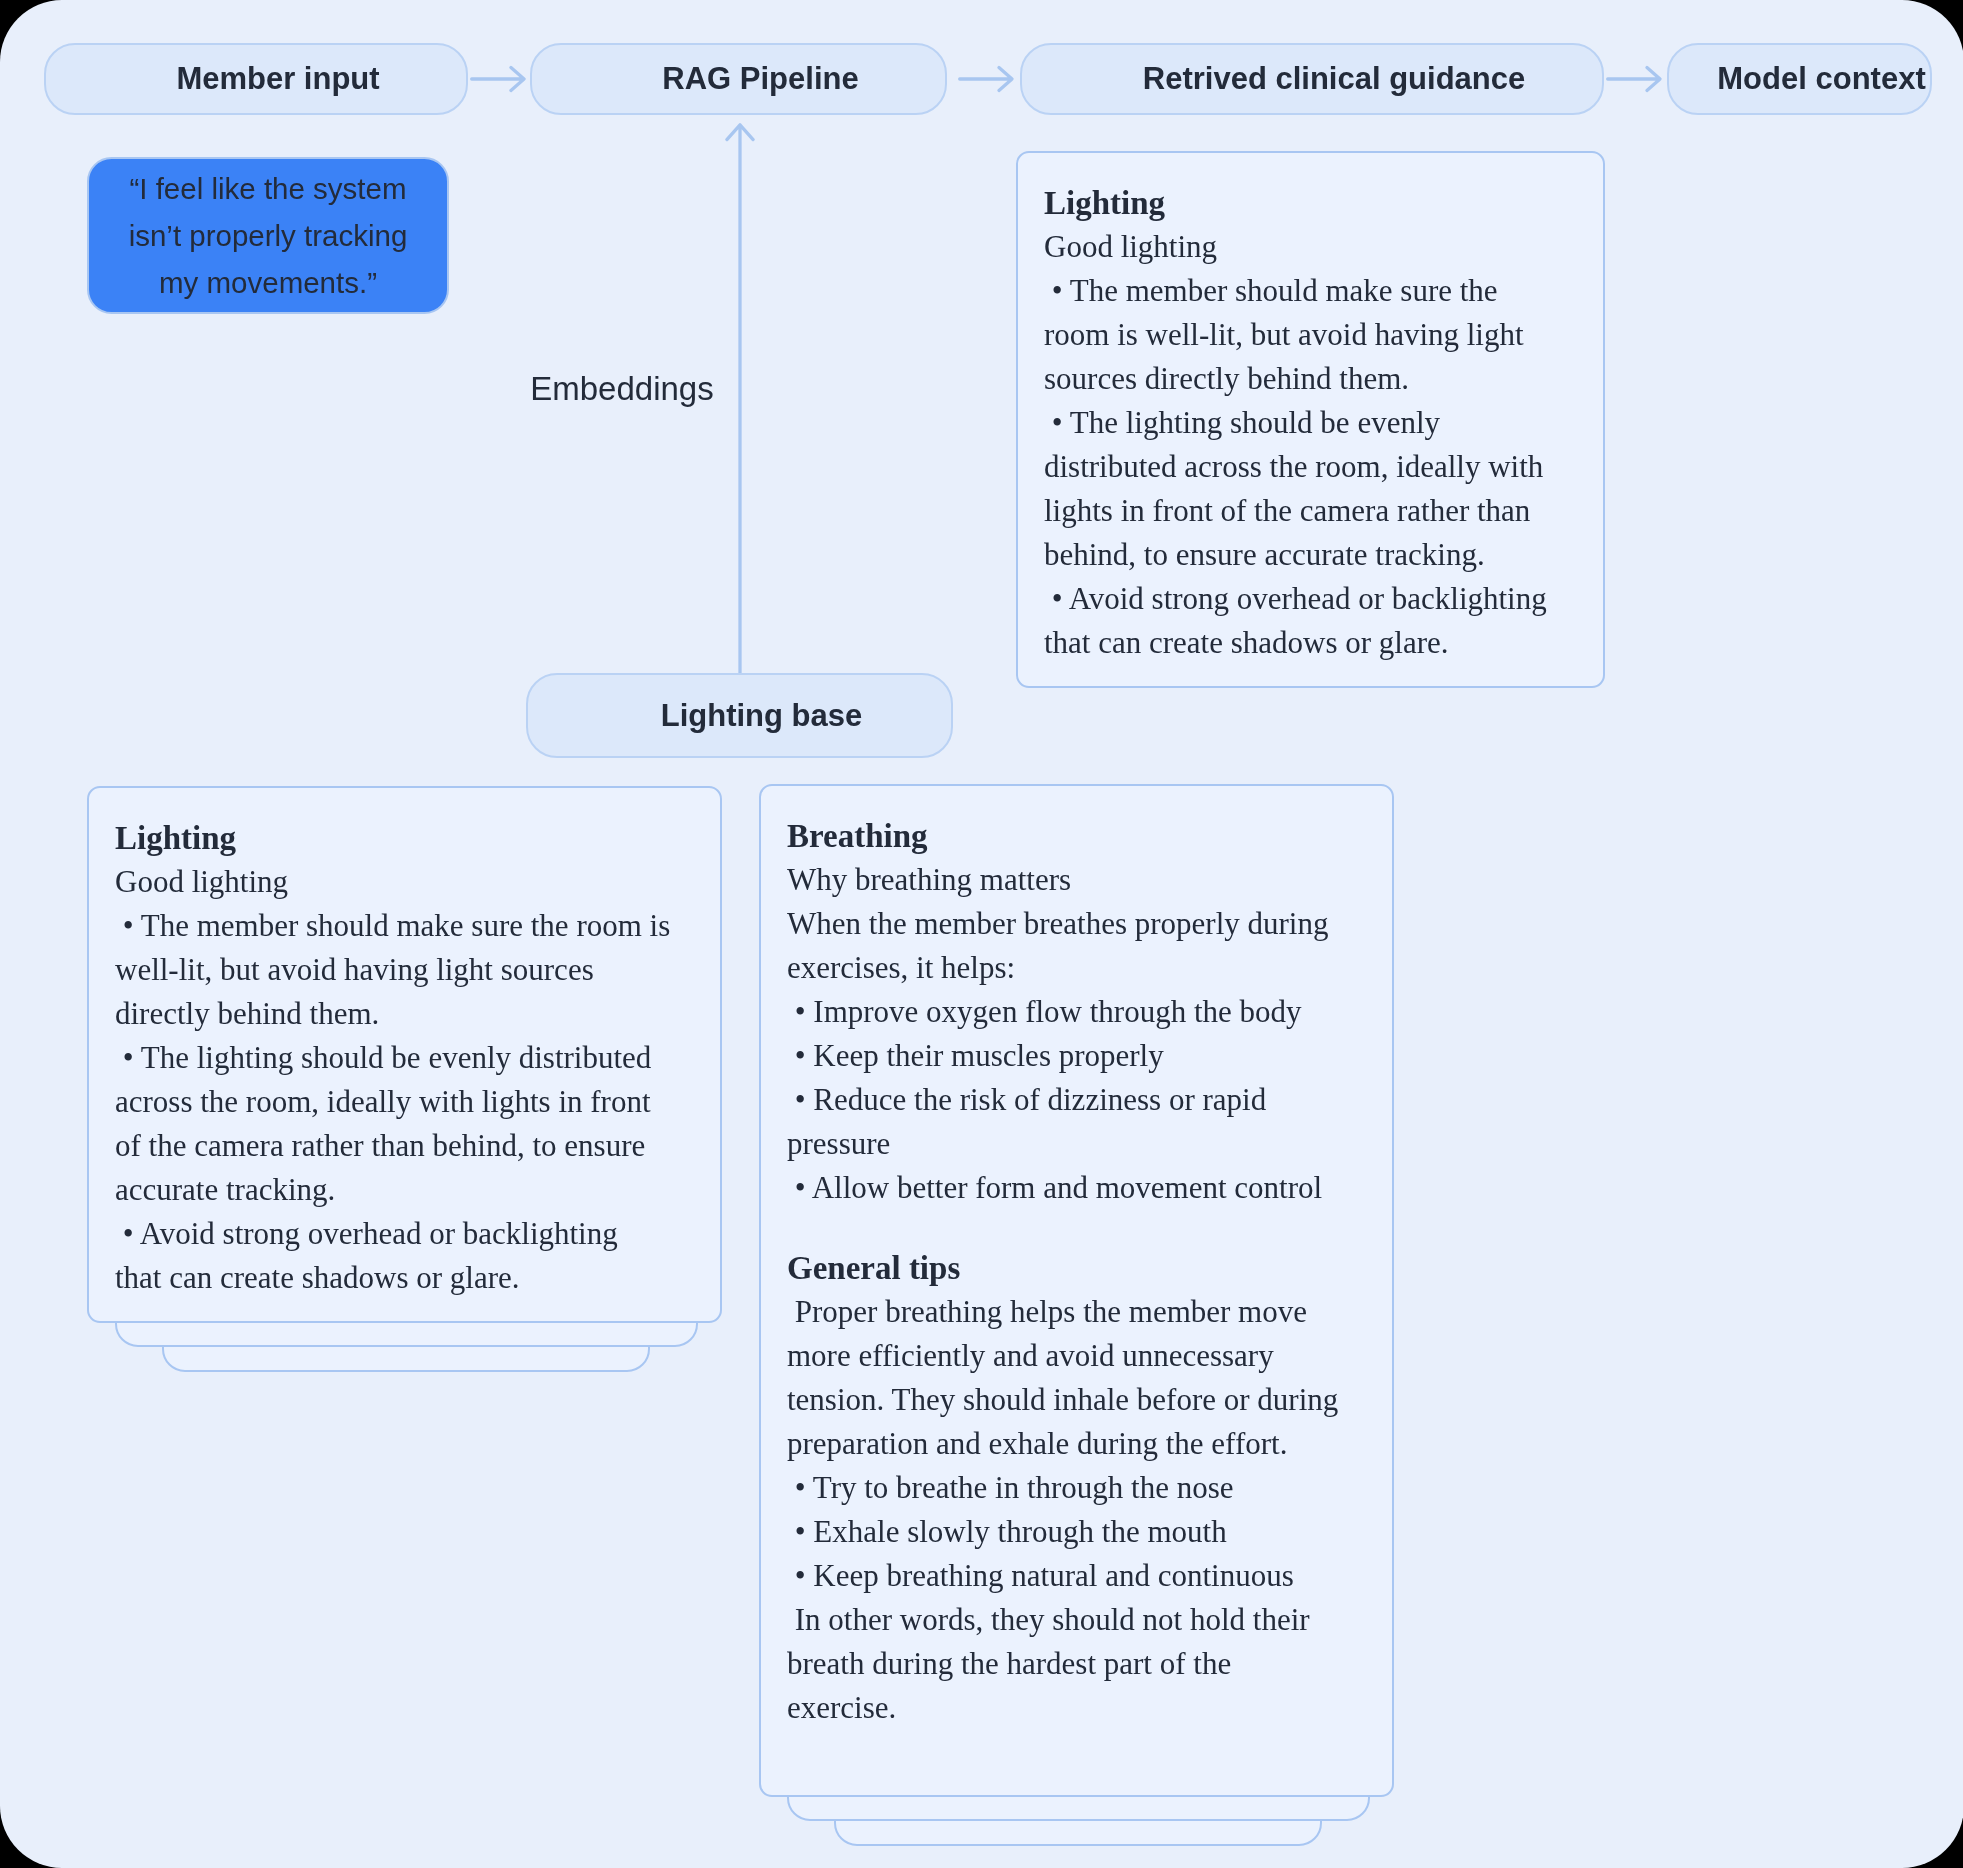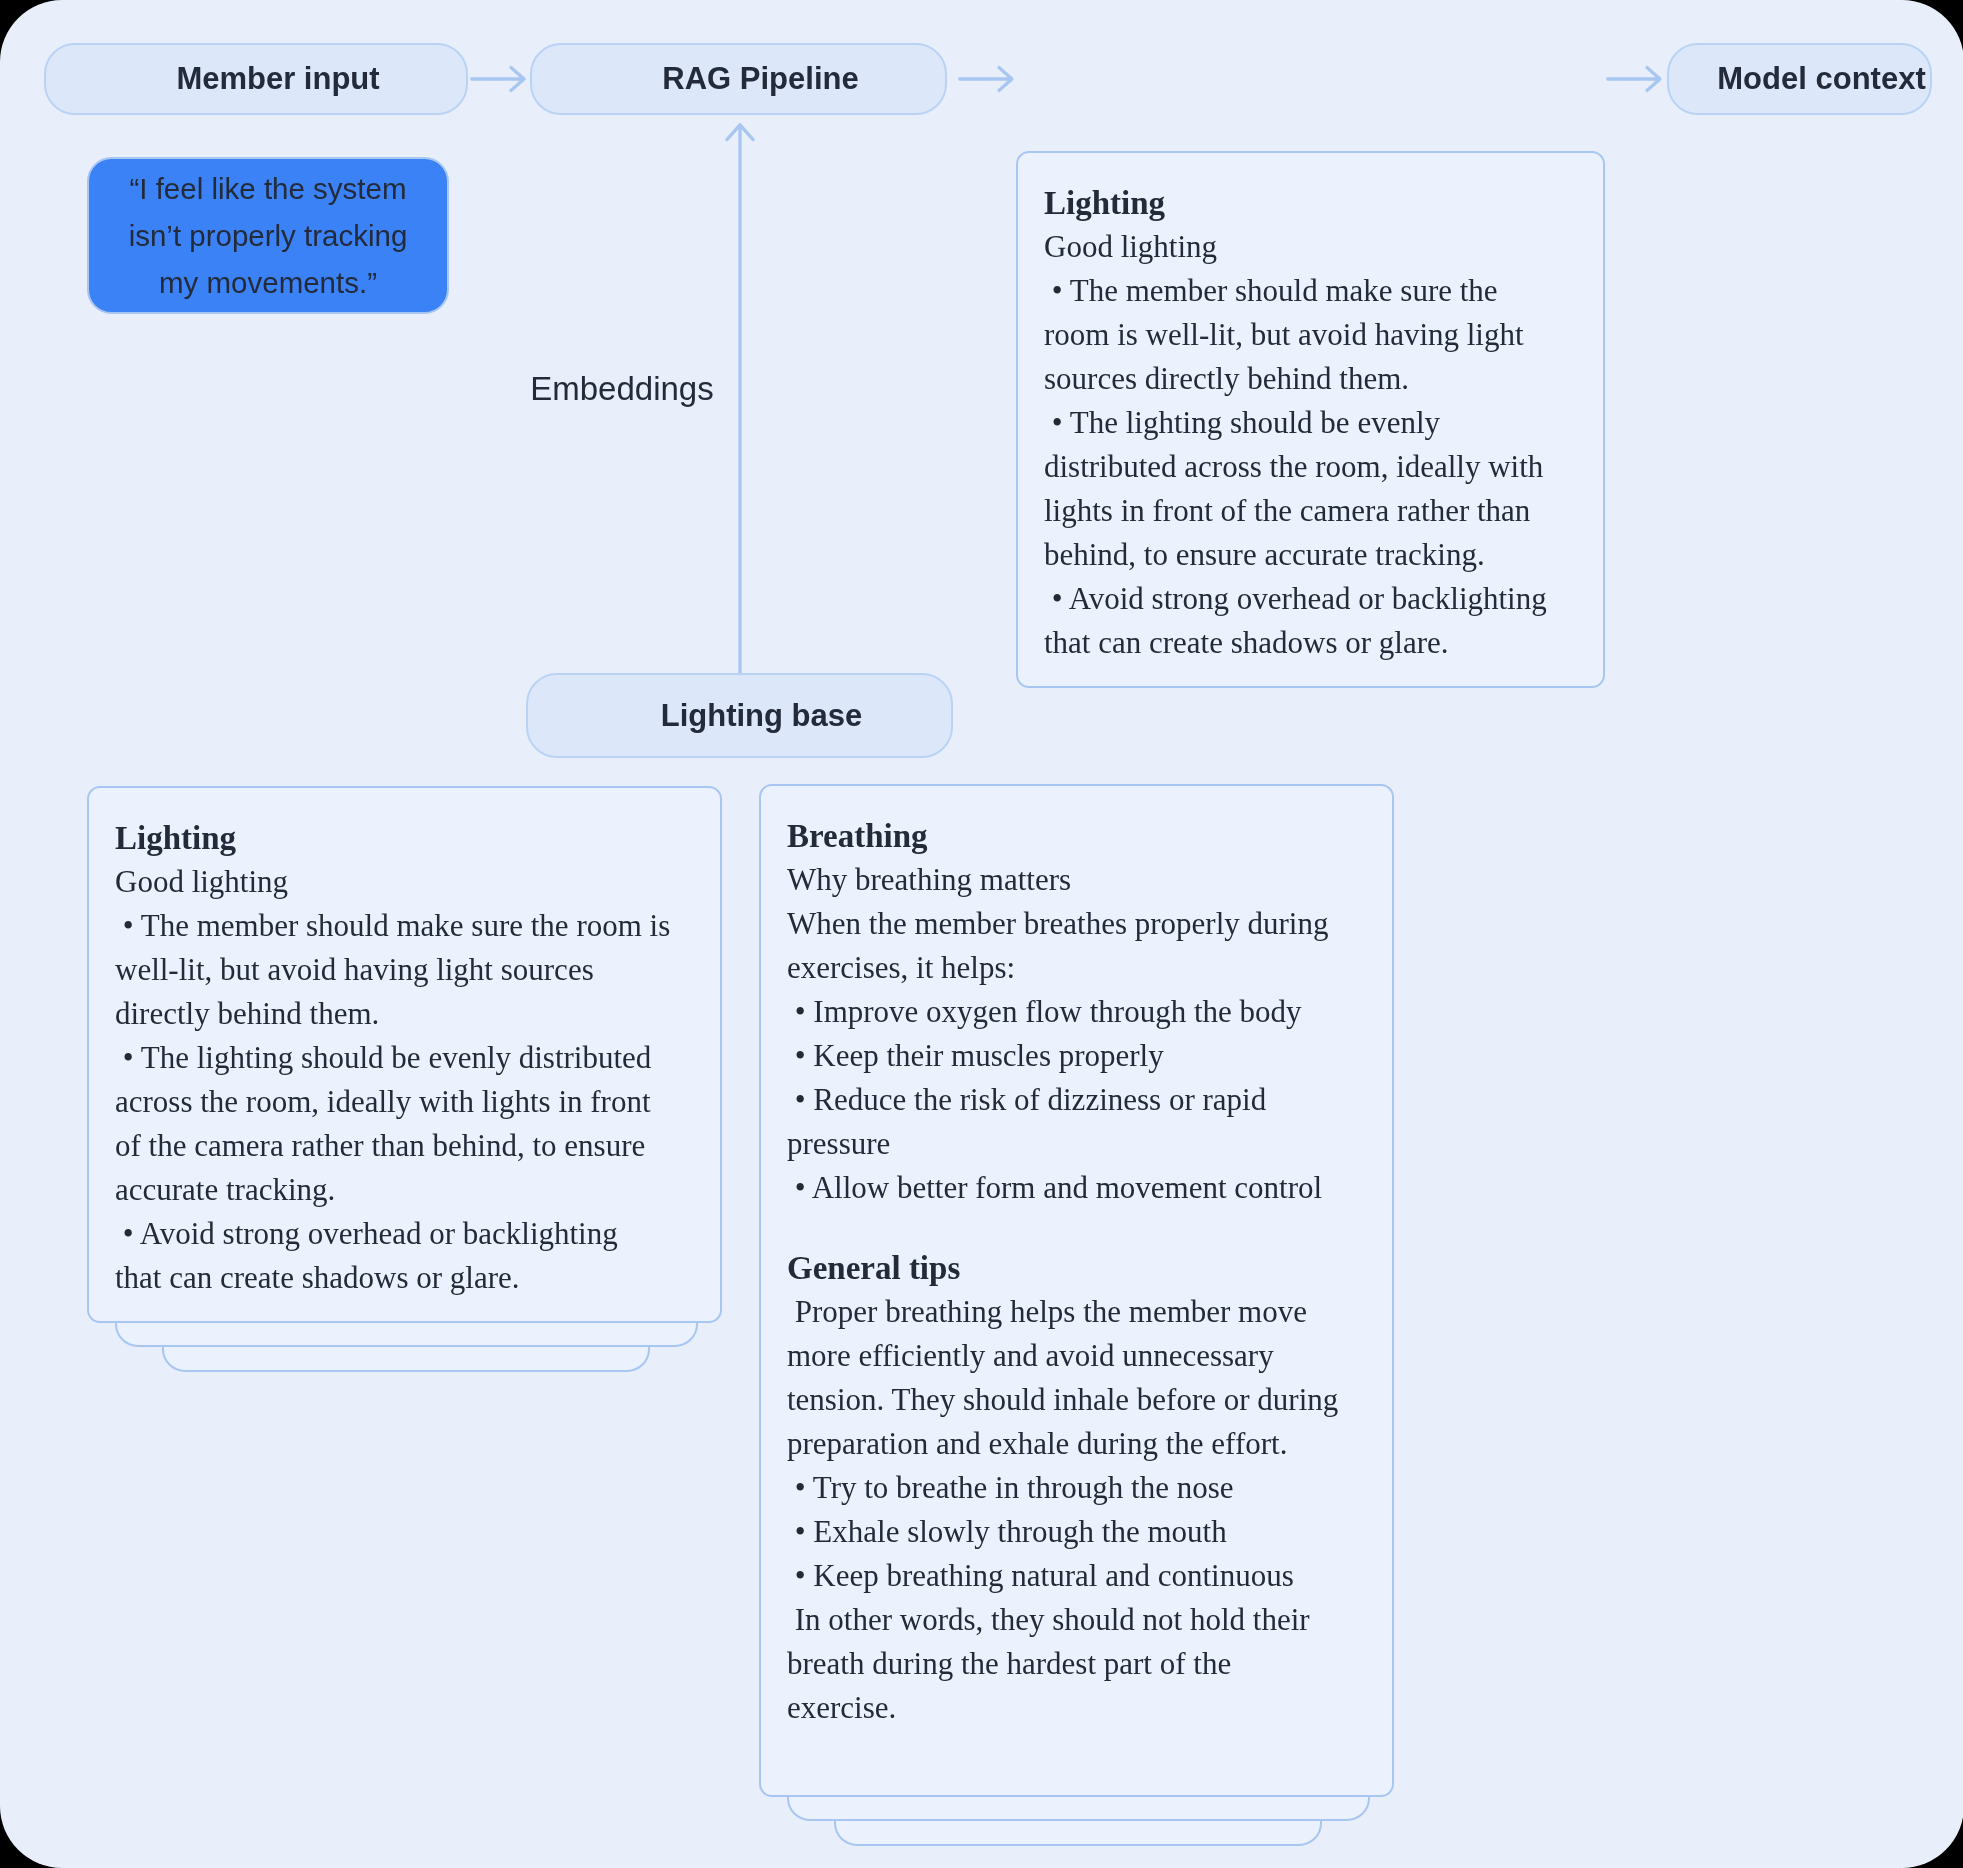--- a/index.html
+++ b/index.html
@@ -70,20 +70,23 @@
     <div class="pill" id="pill-rag">
       <span>RAG Pipeline</span>
     </div>
 
     <div class="harrow" id="arrow-2">
       <svg width="100%" height="100%" viewBox="0 0 72 44">
         <path d="M2 22 H64 M50 8 L66 22 L50 36" fill="none" stroke="#a8c6f0" stroke-width="4" stroke-linecap="round" stroke-linejoin="round"></path>
       </svg>
     </div>
 
+    <div class="pill" id="pill-retrieved">
+      <span>Retrived clinical guidance</span>
+    </div>
 
     <div class="harrow" id="arrow-3">
       <svg width="100%" height="100%" viewBox="0 0 72 44">
         <path d="M2 22 H64 M50 8 L66 22 L50 36" fill="none" stroke="#a8c6f0" stroke-width="4" stroke-linecap="round" stroke-linejoin="round"></path>
       </svg>
     </div>
 
     <div class="pill" id="pill-model">
       <span>Model context</span>
     </div>

